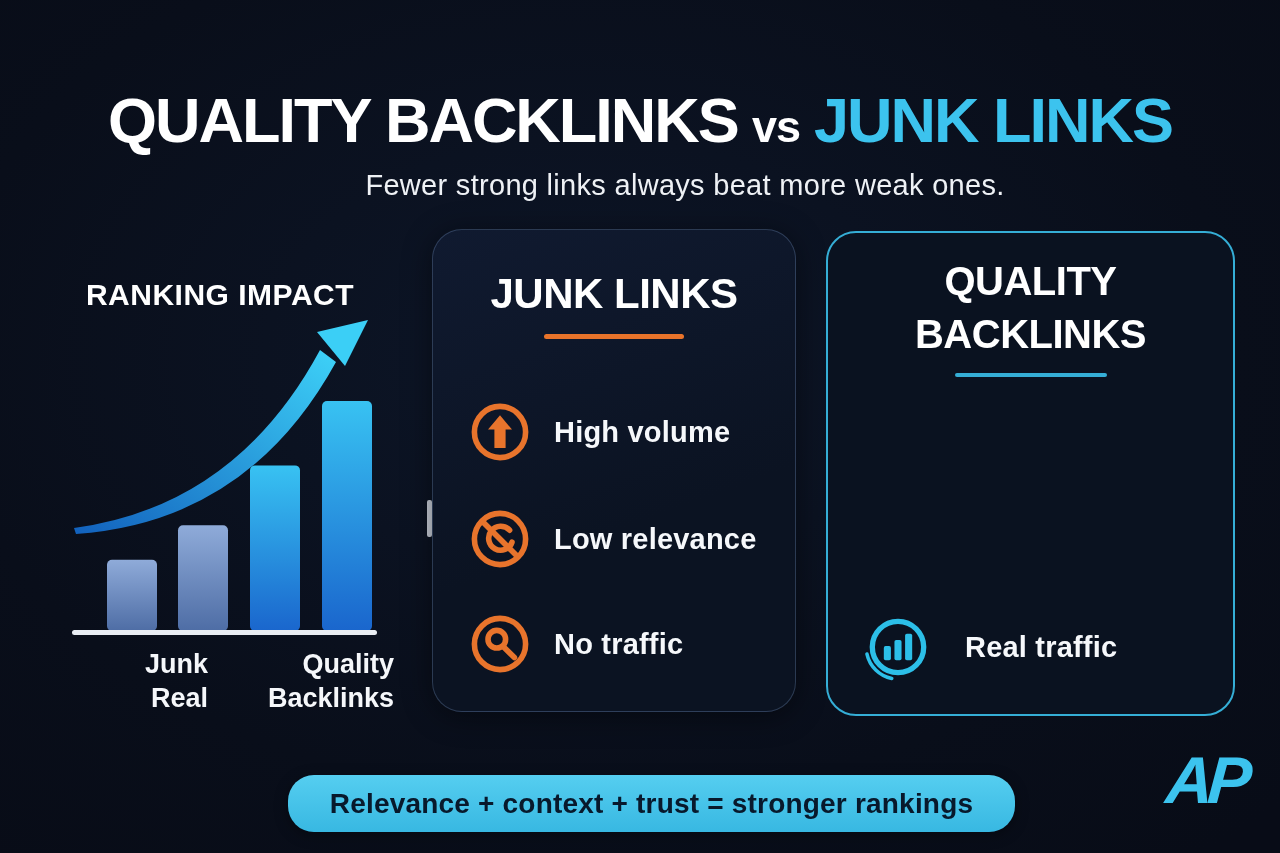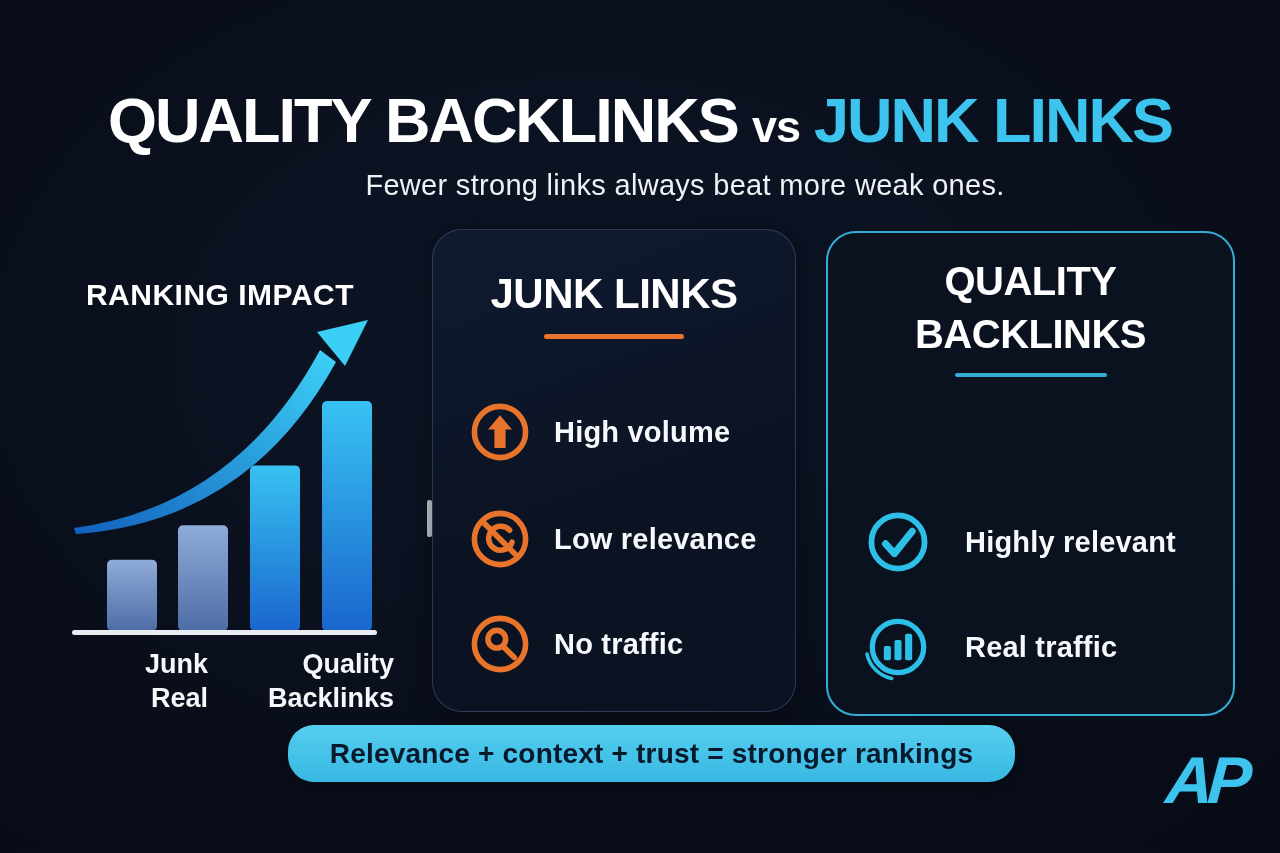--- a/index.html
+++ b/index.html
@@ -56,21 +56,21 @@
   .junk-card .item-row { left:35px; gap:22px; }
   .junk-row-0 { top:170px; } .junk-row-1 { top:277px; } .junk-row-2 { top:382px; }
   .quality-card .item-row { left:31px; gap:28px; }
   .qual-row-0 { top:162px; } .qual-row-1 { top:270px; } .qual-row-2 { top:375px; }
   .item-label { font-size:29px; font-weight:700; color:#f6f8fb; letter-spacing:0.2px; }
 
   .edge-mark { position:absolute; left:427px; top:500px; width:5px; height:37px; background:#c9cfd9; border-radius:2px; }
 
   
   .banner {
-    position:absolute; left:288px; top:725px; width:727px; height:57px; border-radius:26px;
+    position:absolute; left:288px; top:775px; width:727px; height:57px; border-radius:26px;
     background:linear-gradient(180deg,#55cef0,#38b8e2);
     display:flex; align-items:center; justify-content:center;
     font-size:28px; font-weight:800; color:#08192c; letter-spacing:0.2px;
     box-shadow:0 3px 14px rgba(0,0,0,0.35);
   }
   .logo {
     position:absolute; left:1146px; top:742px; width:120px;
     font-size:66px; font-weight:800; font-style:italic; color:#3cc3ee;
     letter-spacing:-6px; transform:skewX(-4deg); text-align:center;
   }
@@ -158,27 +158,20 @@
   </section>
 
   <section class="card quality-card">
     <h3 class="card-title">
       <span>QUALITY</span><br>
       <span>BACKLINKS</span>
     </h3>
     <div class="underline cyan"></div>
 
 
-    <div class="item-row qual-row-1">
-      <svg width="78" height="78" viewBox="-44 -44 88 88">
-        <circle r="30" fill="none" stroke="#2cbfe8" stroke-width="6.5"></circle>
-        <path d="M-14,2 L-4,13 L16,-12" fill="none" stroke="#2cbfe8" stroke-width="8" stroke-linecap="round" stroke-linejoin="round"></path>
-      </svg>
-      <span class="item-label">Highly relevant</span>
-    </div>
 
     <div class="item-row qual-row-2">
       <svg width="78" height="78" viewBox="-44 -44 88 88">
         <circle r="29" fill="none" stroke="#2cbfe8" stroke-width="6"></circle>
         <rect x="-16" y="-1" width="8" height="16" rx="2" fill="#2cbfe8"></rect>
         <rect x="-4" y="-8" width="8" height="23" rx="2" fill="#2cbfe8"></rect>
         <rect x="8" y="-15" width="8" height="30" rx="2" fill="#2cbfe8"></rect>
         <path d="M-7,35.5 A36,36 0 0 1 -35,8" fill="none" stroke="#2cbfe8" stroke-width="4" stroke-linecap="round"></path>
       </svg>
       <span class="item-label">Real traffic</span>

